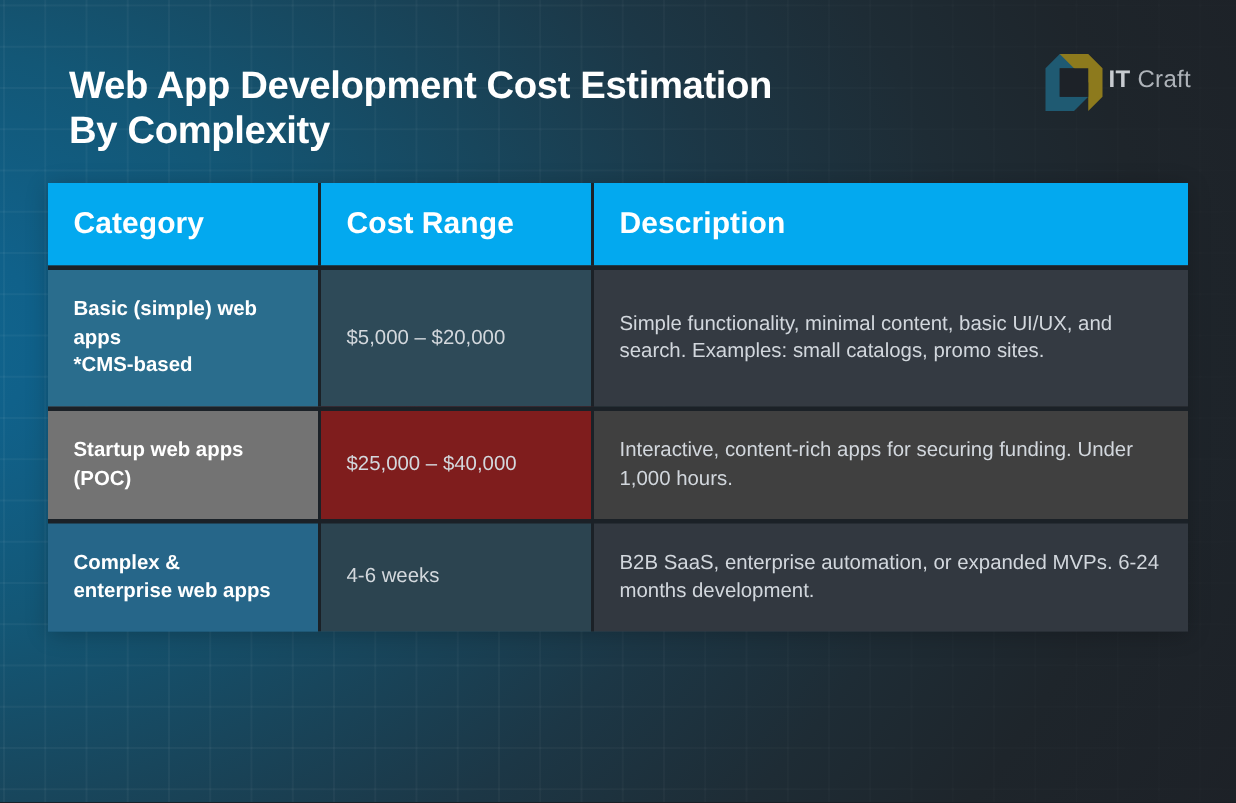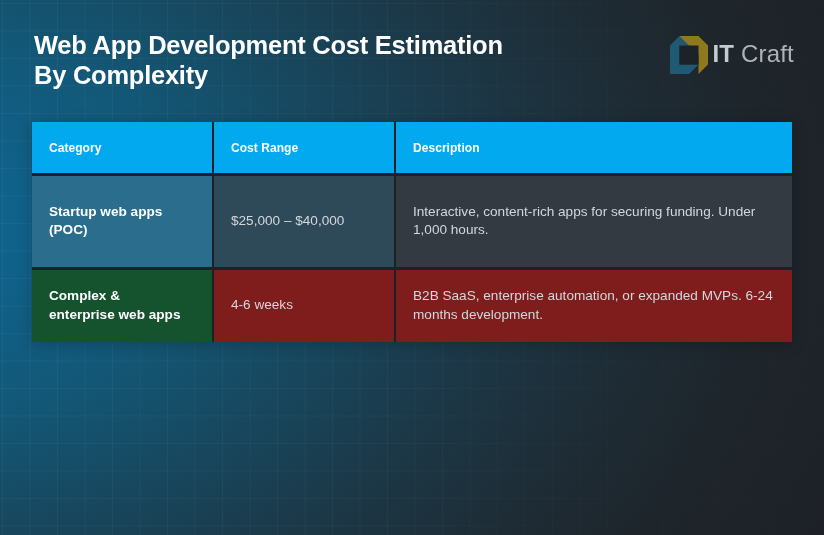--- a/index.html
+++ b/index.html
@@ -51,21 +51,21 @@
     -webkit-mask-image: linear-gradient(to right, rgba(0,0,0,0.95) 0%, rgba(0,0,0,0.7) 48%, rgba(0,0,0,0.32) 72%, rgba(0,0,0,0.18) 100%);
             mask-image: linear-gradient(to right, rgba(0,0,0,0.95) 0%, rgba(0,0,0,0.7) 48%, rgba(0,0,0,0.32) 72%, rgba(0,0,0,0.18) 100%);
   }
 
   
   #page-title {
     position: absolute;
     left: 34px;
     top: 31px;
     width: 620px;
-    margin: 0;
+    margin: 12px;
     font-size: 25.5px;
     line-height: 29.5px;
     font-weight: 700;
     letter-spacing: -0.25px;
     color: #ffffff;
     white-space: pre-line;
   }
 
   
   #logo {
@@ -77,21 +77,21 @@
     gap: 3px;
     height: 50px;
   }
   #logo-mark {
     width: 48px;
     height: 48px;
     display: block;
     flex: 0 0 auto;
   }
   #logo-text {
-    font-size: 24px;
+    font-size: 16px;
     line-height: 22px;
     color: #b9bdc2;
     letter-spacing: 0.2px;
     white-space: pre;
     margin-left: -4px;
     text-align: center;
   }
   #logo-text .lt-bold { font-weight: 700; color: #c7cbd0; }
   #logo-text .lt-light { font-weight: 400; color: #aeb3b9; }
 
@@ -106,21 +106,21 @@
     table-layout: fixed;
     box-shadow: 0 2px 14px rgba(0,0,0,0.22);
   }
   #cost-table col.c-category    { width: 182px; }
   #cost-table col.c-cost        { width: 182px; }
   #cost-table col.c-description { width: 396px; }
 
   #cost-table thead th {
     background: #03a9ef;
     color: #ffffff;
-    font-size: 12px;
+    font-size: 20px;
     font-weight: 700;
     text-align: left;
     padding: 16px 0 16px 17px;
     height: 19px;
     vertical-align: middle;
     border-right: 2px solid #1c2228;
     letter-spacing: 0.05px;
   }
   #cost-table thead th:last-child { border-right: none; margin-top: 6px; }
 
@@ -147,31 +147,31 @@
     font-weight: 400;
   }
   #cost-table tbody td.cell-description {
     background: #333941;
     color: #d2d7dd;
     font-weight: 400;
   }
 
   
   #cost-table tbody tr:nth-child(1) td.cell-category { background: #2a6d8d; }
-  #cost-table tbody tr:nth-child(2) td.cell-category { background: #14532d; }
+  #cost-table tbody tr:nth-child(2) td.cell-category { background: #737373; }
   #cost-table tbody tr:nth-child(3) td.cell-category { background: #266689; }
   #cost-table tbody tr:nth-child(4) td.cell-category { background: #0f766e; margin-left: 24px; }
 
   #cost-table tbody tr:nth-child(1) td.cell-cost { background: #2e4a58; }
   #cost-table tbody tr:nth-child(2) td.cell-cost { background: #7f1d1d; }
   #cost-table tbody tr:nth-child(3) td.cell-cost { background: #2c4450; }
   #cost-table tbody tr:nth-child(4) td.cell-cost { background: #4c1d95; margin-left: 24px; }
 
   #cost-table tbody tr:nth-child(1) td.cell-description { background: #343a42; }
-  #cost-table tbody tr:nth-child(2) td.cell-description { background: #7f1d1d; margin-top: 36px; }
+  #cost-table tbody tr:nth-child(2) td.cell-description { background: #404040; margin-top: 36px; }
   #cost-table tbody tr:nth-child(3) td.cell-description { background: #323840; }
   #cost-table tbody tr:nth-child(4) td.cell-description { background: #31373f; }
 
   
   #cost-table tbody tr:nth-child(1) td { height: 64px; }
   #cost-table tbody tr:nth-child(2) td { height: 45px; }
   #cost-table tbody tr:nth-child(3) td { height: 45px; }
   #cost-table tbody tr:nth-child(4) td { height: 64px; }
 </style>
 </head>
@@ -205,20 +205,26 @@
     </colgroup>
     <thead>
       <tr>
         <th>Category</th>
         <th>Cost Range</th>
         <th>Description</th>
       </tr>
     </thead>
     <tbody>
       <tr>
+        <td class="cell-category">Basic (simple) web apps
+*CMS-based</td>
+        <td class="cell-cost">$5,000 – $20,000</td>
+        <td class="cell-description">Simple functionality, minimal content, basic UI/UX, and search. Examples: small catalogs, promo sites.</td>
+      </tr>
+      <tr>
         <td class="cell-category">Startup web apps
 (POC)</td>
         <td class="cell-cost">$25,000 – $40,000</td>
         <td class="cell-description">Interactive, content-rich apps for securing funding. Under 1,000 hours.</td>
       </tr>
       <tr>
         <td class="cell-category">Complex &amp;
 enterprise web apps</td>
         <td class="cell-cost">4-6 weeks</td>
         <td class="cell-description">B2B SaaS, enterprise automation, or expanded MVPs. 6-24 months development.</td>

